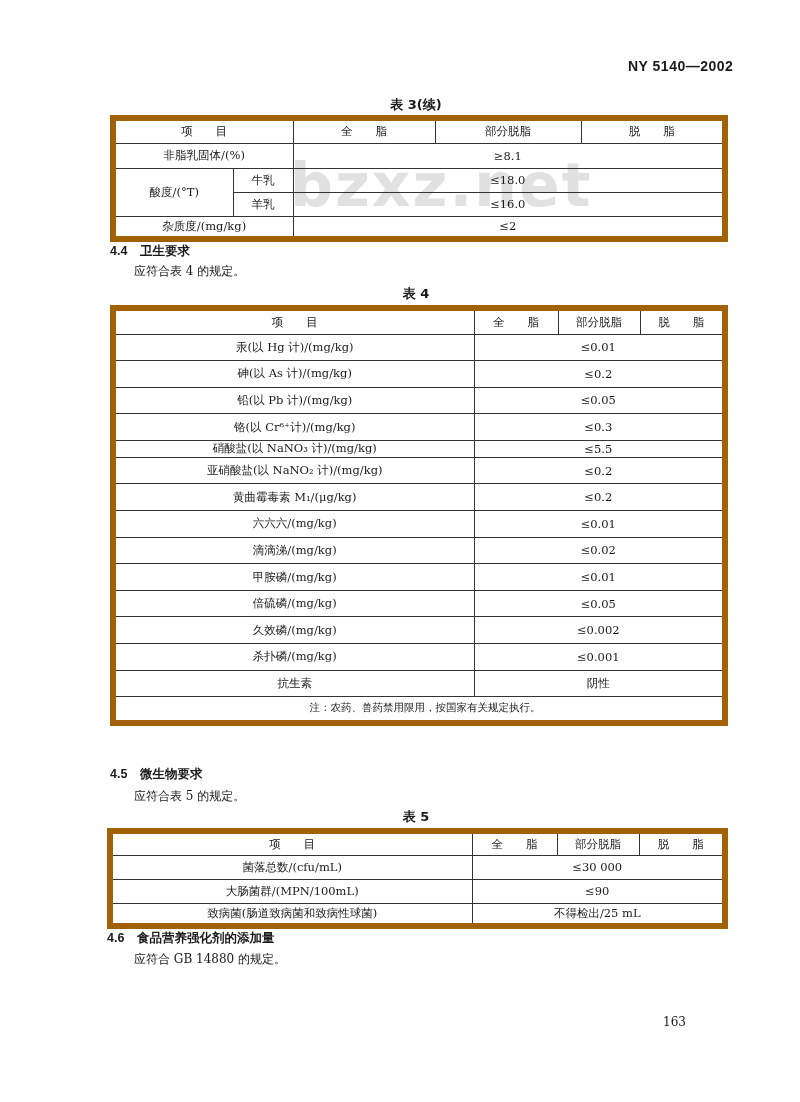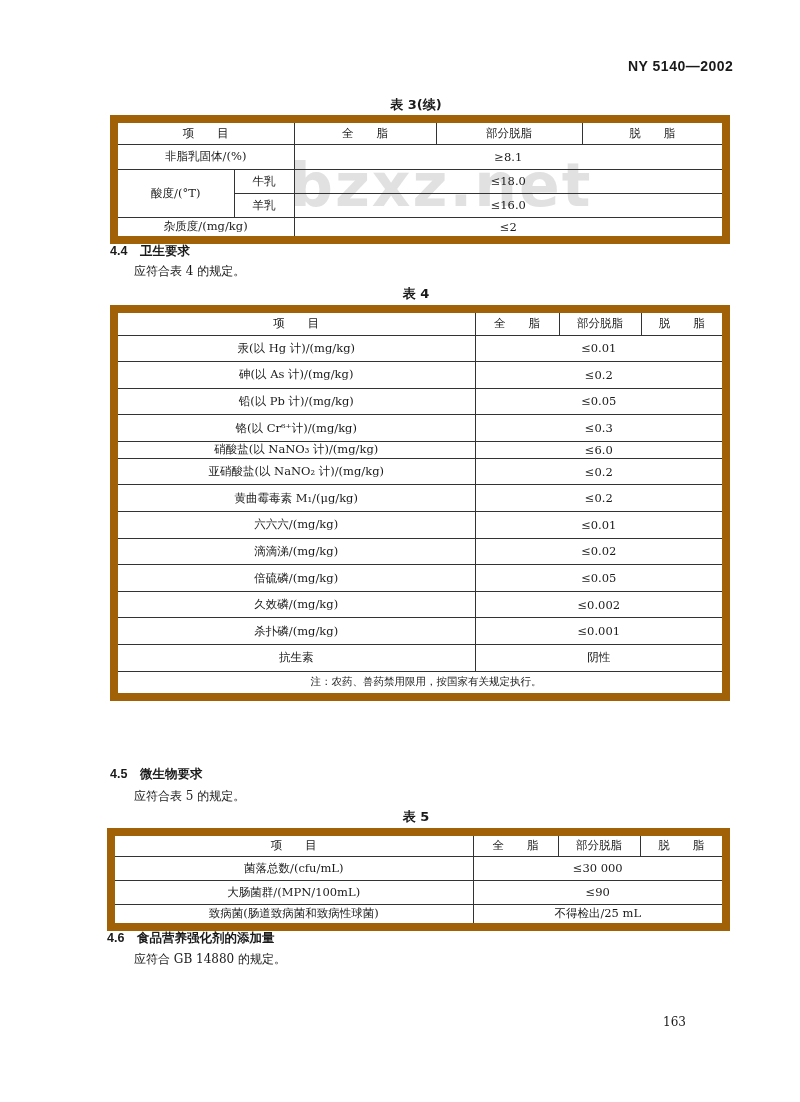--- a/index.html
+++ b/index.html
@@ -12,21 +12,21 @@
   .std-code {
     left: 628px; top: 58px; font-size: 14px; font-weight: bold;
     font-family: "Liberation Sans", "DejaVu Sans", sans-serif; letter-spacing: 0.5px;
   }
   .table-title {
     font-size: 13px; font-weight: bold; text-align: center;
     font-family: "DejaVu Sans", sans-serif;
   }
   table.std {
     position: absolute; border-collapse: collapse; table-layout: fixed;
-    font-size: 11.5px; border: 8px solid #a16207;
+    font-size: 11.5px; border: 6px solid #a16207;
   }
   table.std td {
     border: 1px solid #333; padding: 0 6px; vertical-align: middle;
     white-space: nowrap; overflow: hidden;
   }
   table.std td.c { text-align: center; }
   table.std td.l { text-align: center; margin-left: 26px; }
   .hdr td { font-size: 11.5px; }
   .sec-title {
     font-size: 12.5px; font-weight: bold;
@@ -115,37 +115,41 @@
   <tr style="height:26.6px">
         <td class="l">铅(以 Pb 计)/(mg/kg)</td>
         <td colspan="3" class="c">≤0.05</td>
       </tr>
   <tr style="height:26.6px">
         <td class="l">铬(以 Cr⁶⁺计)/(mg/kg)</td>
         <td colspan="3" class="c">≤0.3</td>
       </tr>
   <tr style="height:17px">
         <td class="l">硝酸盐(以 NaNO₃ 计)/(mg/kg)</td>
-        <td colspan="3" class="c">≤6.0</td>
+        <td colspan="3" class="c">≤5.5</td>
       </tr>
   <tr style="height:26.6px">
         <td class="l">亚硝酸盐(以 NaNO₂ 计)/(mg/kg)</td>
         <td colspan="3" class="c">≤0.2</td>
       </tr>
   <tr style="height:26.6px">
         <td class="l">黄曲霉毒素 M₁/(μg/kg)</td>
         <td colspan="3" class="c">≤0.2</td>
       </tr>
   <tr style="height:26.6px">
         <td class="l">六六六/(mg/kg)</td>
         <td colspan="3" class="c">≤0.01</td>
       </tr>
   <tr style="height:26.6px">
         <td class="l">滴滴涕/(mg/kg)</td>
         <td colspan="3" class="c">≤0.02</td>
+      </tr>
+  <tr style="height:26.6px">
+        <td class="l">甲胺磷/(mg/kg)</td>
+        <td colspan="3" class="c">≤0.01</td>
       </tr>
   <tr style="height:26.6px">
         <td class="l">倍硫磷/(mg/kg)</td>
         <td colspan="3" class="c">≤0.05</td>
       </tr>
   <tr style="height:26.6px">
         <td class="l">久效磷/(mg/kg)</td>
         <td colspan="3" class="c">≤0.002</td>
       </tr>
   <tr style="height:26.6px">

